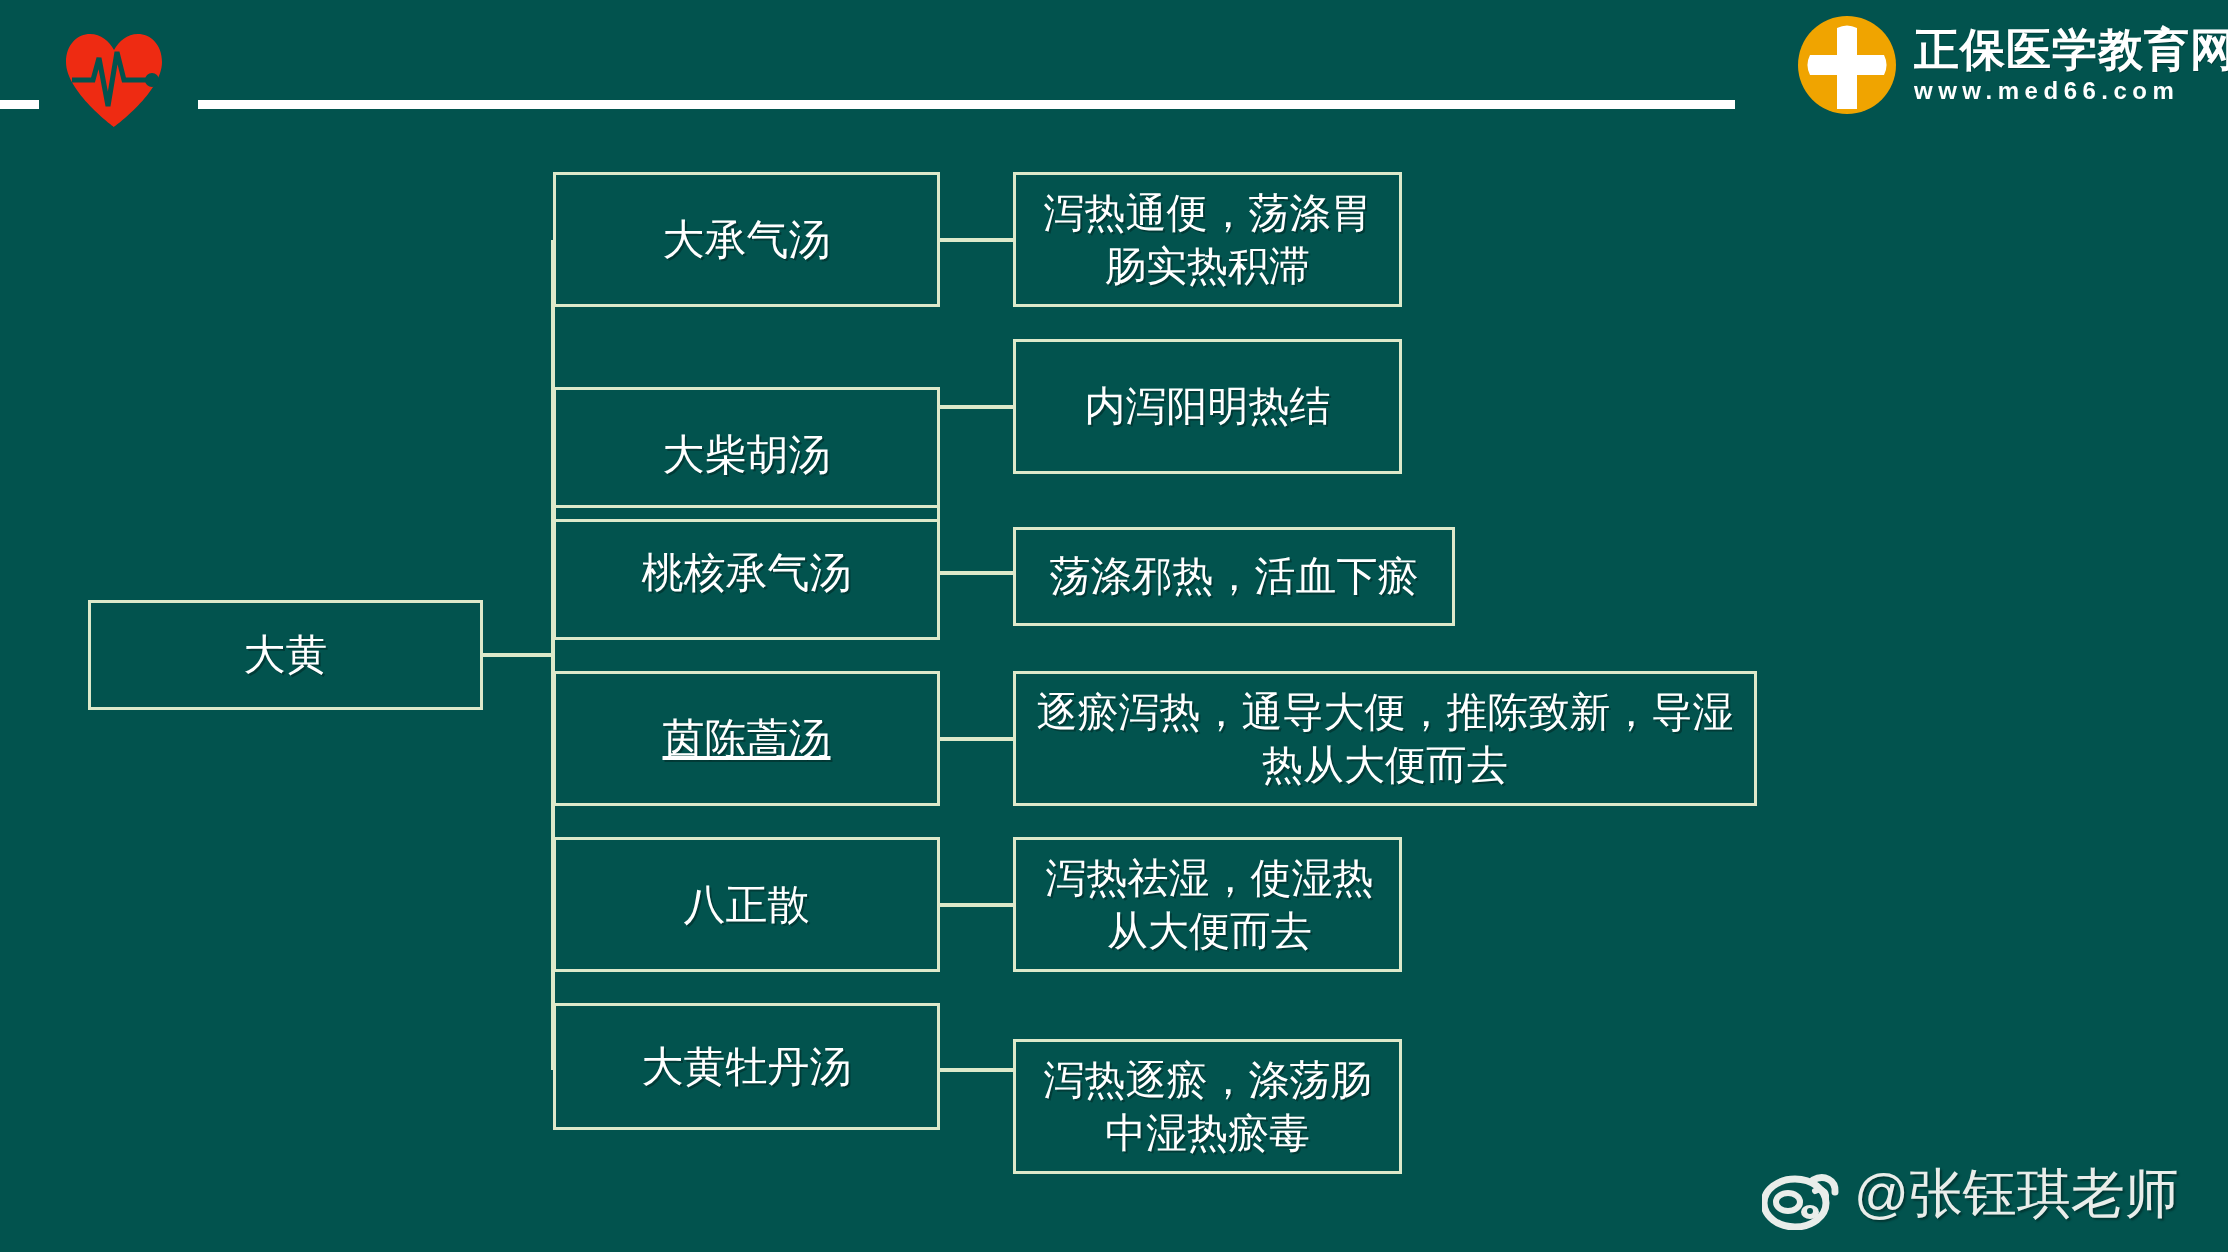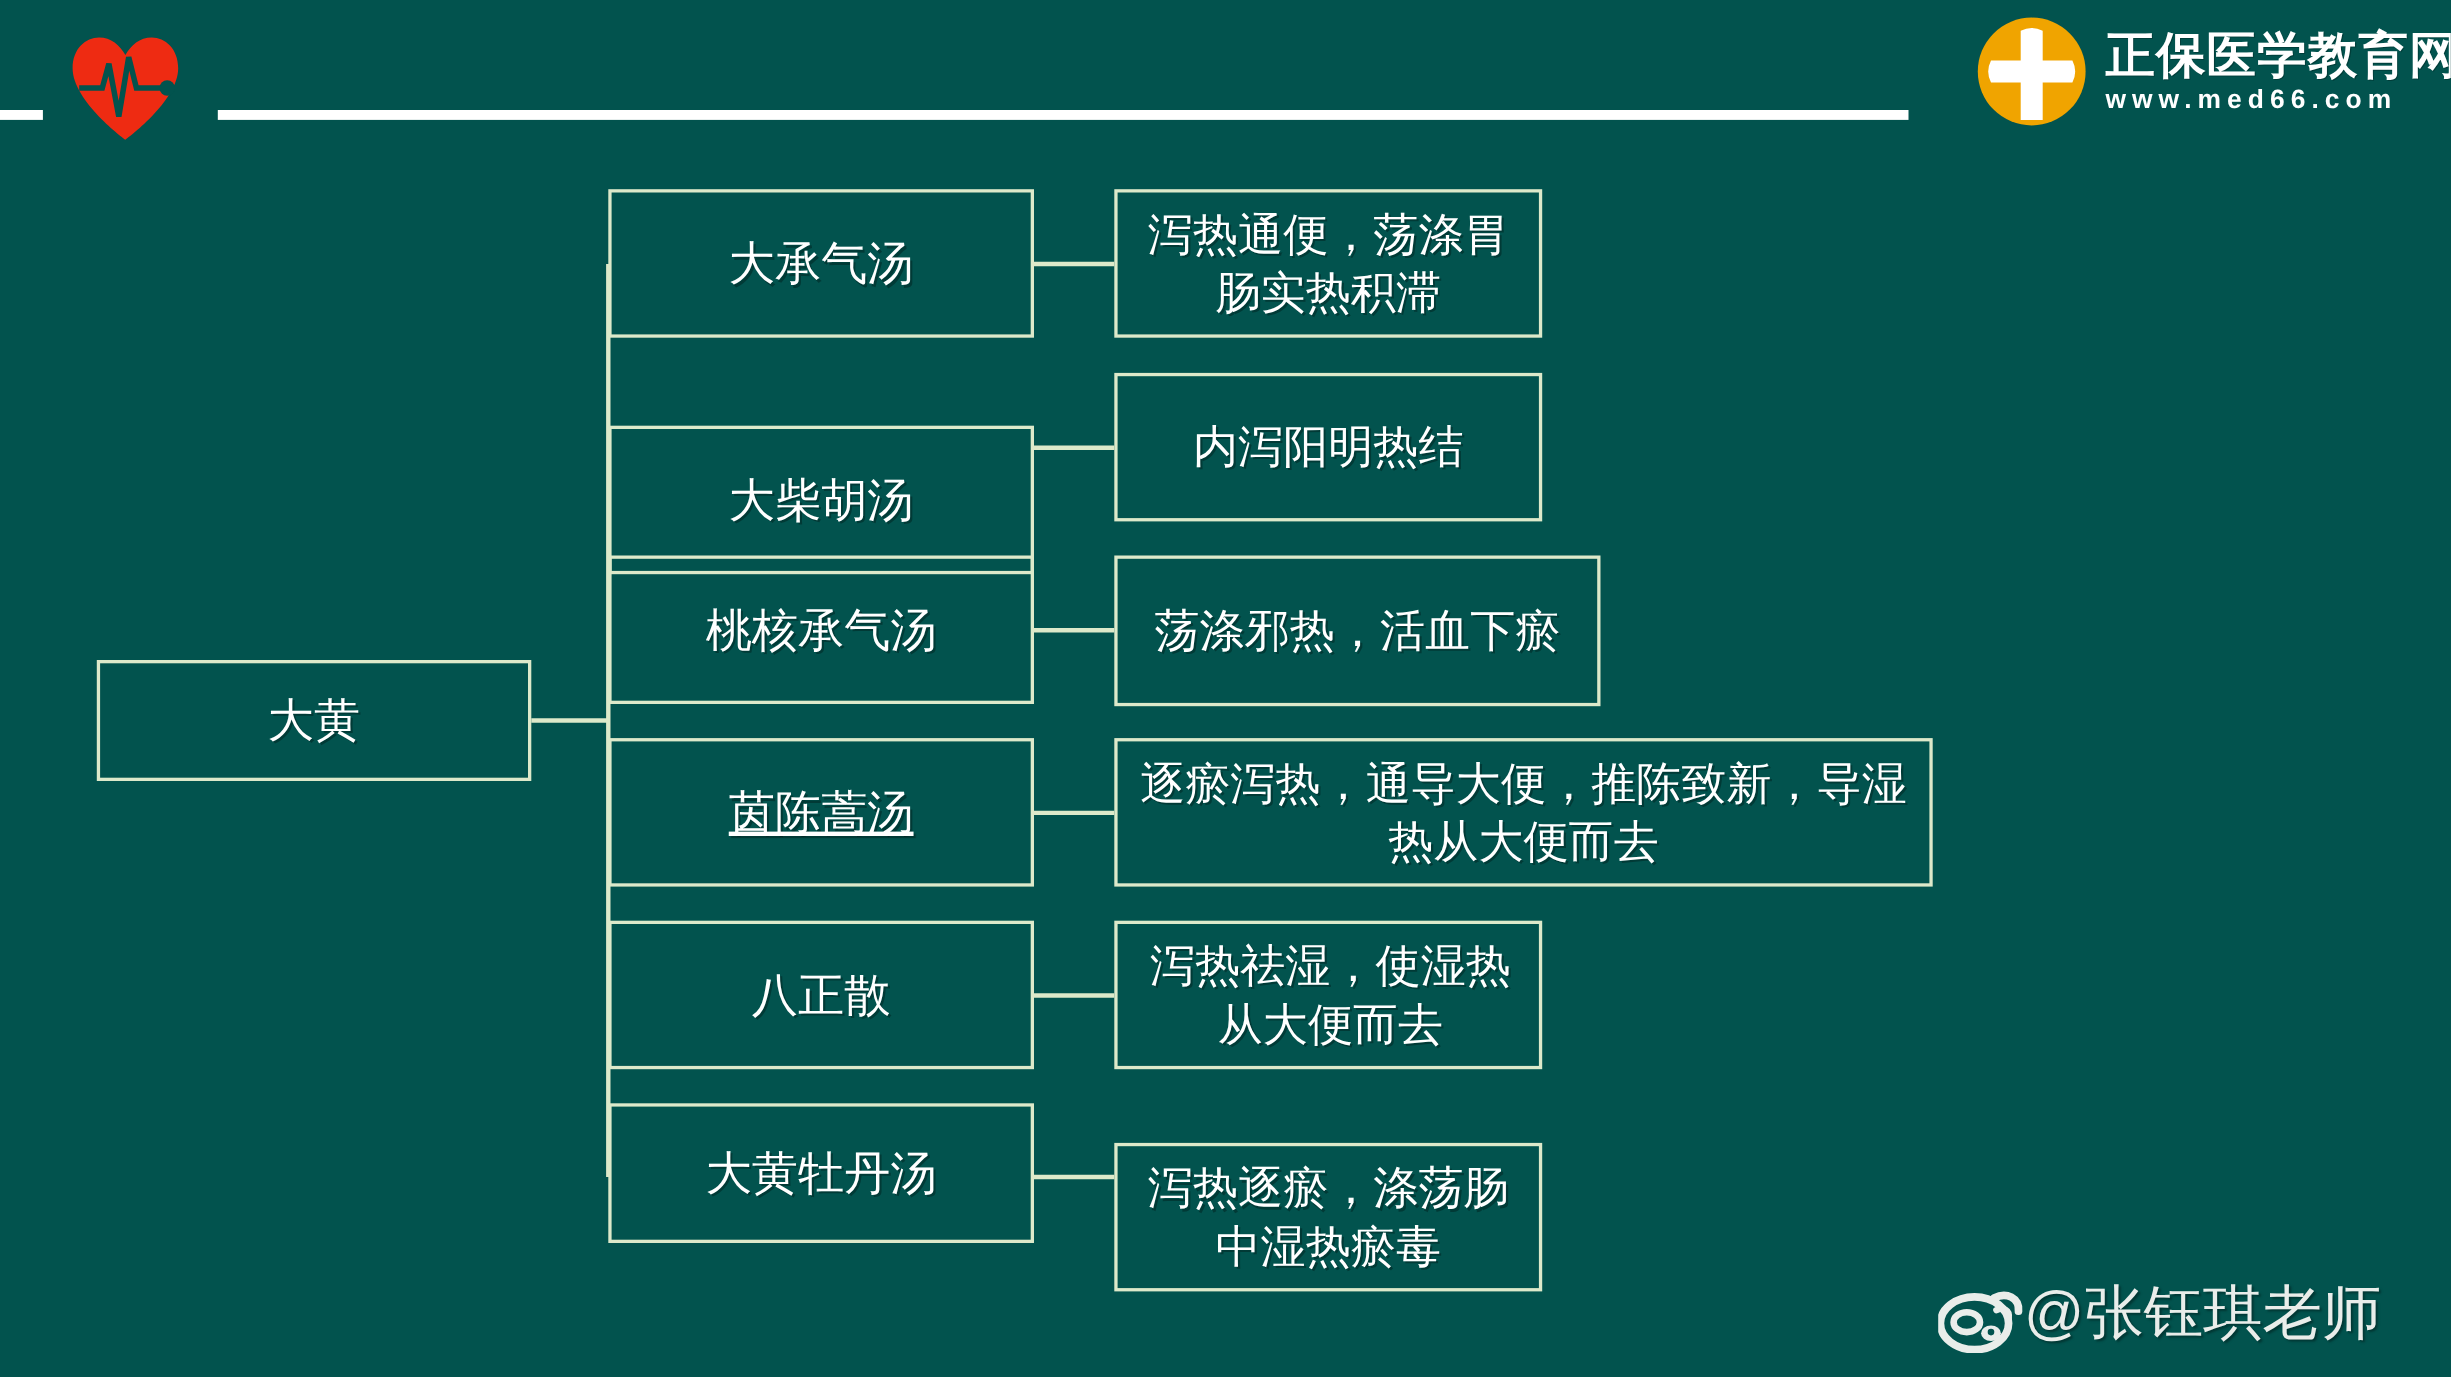--- a/index.html
+++ b/index.html
@@ -90,20 +90,21 @@
     width: 2228px; height: 1252px;
     pointer-events: none;
   }
 
   
   .watermark {
     position: absolute;
     left: 1762px; top: 1158px;
     display: flex;
     align-items: center;
+    gap: 14px;
   }
   .weibo-icon { width: 78px; height: 70px; flex: 0 0 auto; }
   .watermark-text {
     font-size: 54px;
     color: #E9EDEA;
     white-space: nowrap;
     text-shadow: 2px 2px 2px rgba(0,0,0,.35);
   }
 </style>
 </head>
@@ -164,21 +165,21 @@
   <div class="node node-herb" style="left:553px; top:339px; width:387px; height:135px;margin-top:48px;">
     <span>大柴胡汤</span>
   </div>
   <div class="node node-herb" style="left:553px; top:505px; width:387px; height:135px;">
     <span>桃核承气汤</span>
   </div>
 
   <div class="node node-effect" style="left:1013px; top:339px; width:389px; height:135px;">
     <span>内泻阳明热结</span>
   </div>
-  <div class="node node-effect" style="left:1013px; top:505px; width:442px; height:137px;font-family:Liberation Serif, serif;">
+  <div class="node node-effect" style="left:1013px; top:527px; width:442px; height:99px;font-family:Liberation Serif, serif;">
     <span>荡涤邪热，活血下瘀</span>
   </div>
 
   <div class="node node-herb" style="left:553px; top:671px; width:387px; height:135px;text-decoration:underline;">
     <span>茵陈蒿汤</span>
   </div>
   <div class="node node-effect" style="left:1013px; top:671px; width:744px; height:135px;">
     <span>逐瘀泻热，通导大便，推陈致新，导湿热从大便而去</span>
   </div>
 

